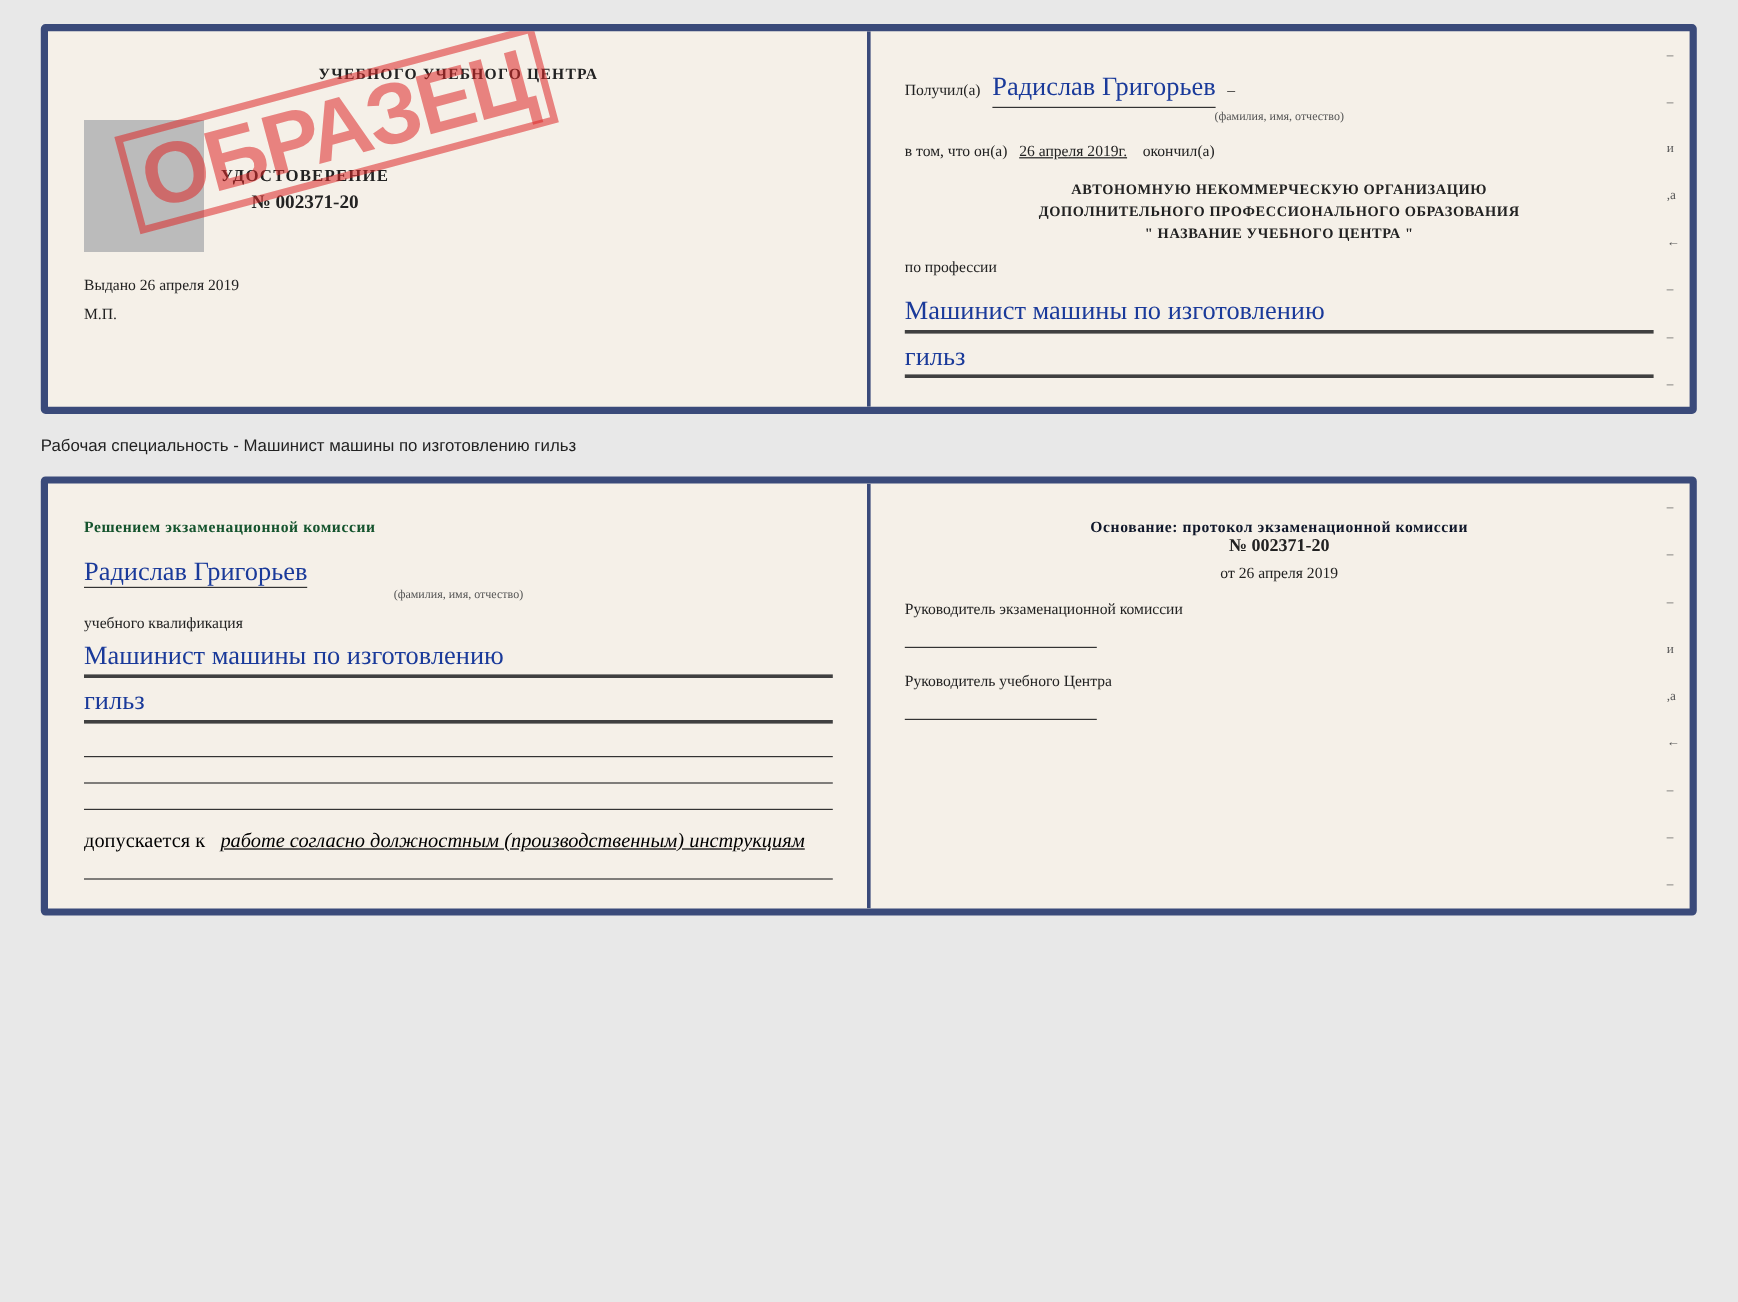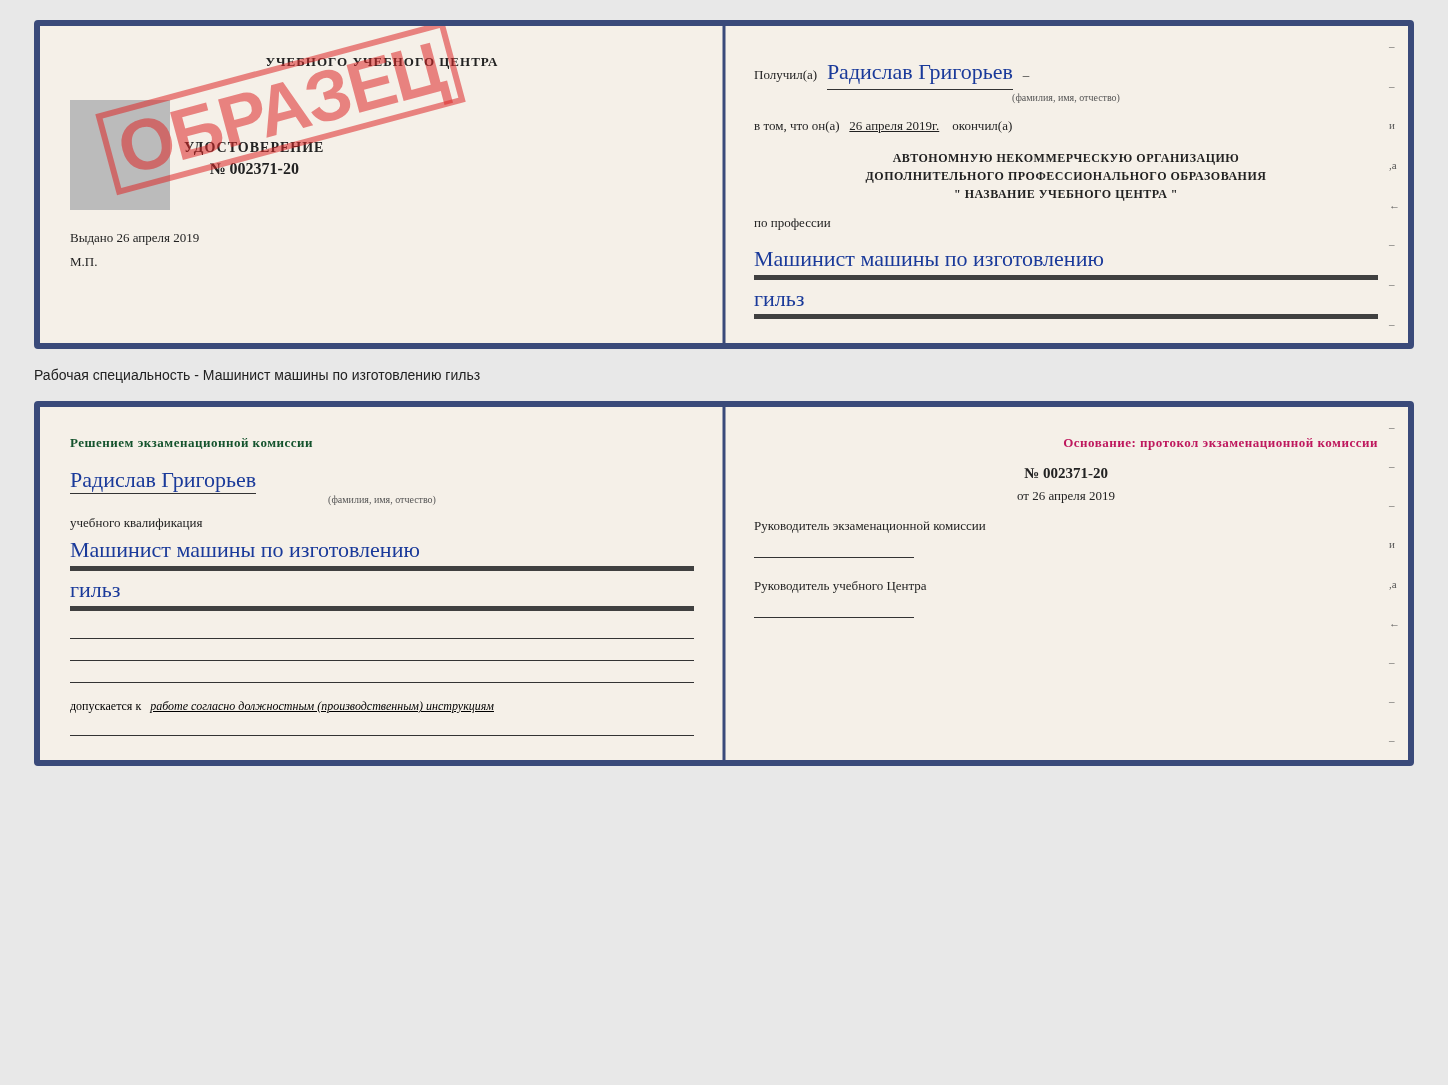--- a/index.html
+++ b/index.html
@@ -159,21 +159,21 @@
     }
 
     .profession-cursive {
       font-family: 'Brush Script MT', cursive, 'Times New Roman', serif;
       font-size: 22px;
       color: #1a3a9a;
       line-height: 1.4;
     }
 
     .profession-line {
-      border-bottom: 5px solid #404040;
+      border-bottom: 3px solid #404040;
       margin-bottom: 4px;
     }
 
     .side-dashes {
       position: absolute;
       right: 8px;
       top: 0;
       bottom: 0;
       display: flex;
       flex-direction: column;
@@ -236,23 +236,22 @@
     .assigned-label {
       font-size: 13px;
       color: #222;
       margin: 10px 0 4px 0;
     }
 
     .osnov-title {
       font-size: 13px;
       font-weight: bold;
       letter-spacing: 0.5px;
-      color: #be185d;
-      text-align: right;
-      margin-bottom: 14px;
+      color: #0f172a;
+      text-align: center;
     }
 
     .num-line {
       text-align: center;
       font-size: 15px;
       font-weight: bold;
       color: #222;
       margin-bottom: 6px;
     }
 
@@ -384,21 +383,21 @@
       <div class="profession-line">
         <span class="profession-cursive">гильз</span>
       </div>
 
       <div style="margin-top:10px;">
         <span class="underline-field"></span>
         <span class="underline-field"></span>
         <span class="underline-field"></span>
       </div>
 
-      <div style="margin-top:16px; font-size:12px;">
+      <div style="margin-top:16px; font-size:17px;">
         <span>допускается к</span>
         &nbsp;
         <u><em><span>работе согласно должностным (производственным) инструкциям</span></em></u>
       </div>
       <span class="underline-field" style="margin-top:4px;"></span>
 
     </div>
 
     <div class="bottom-half">
 

